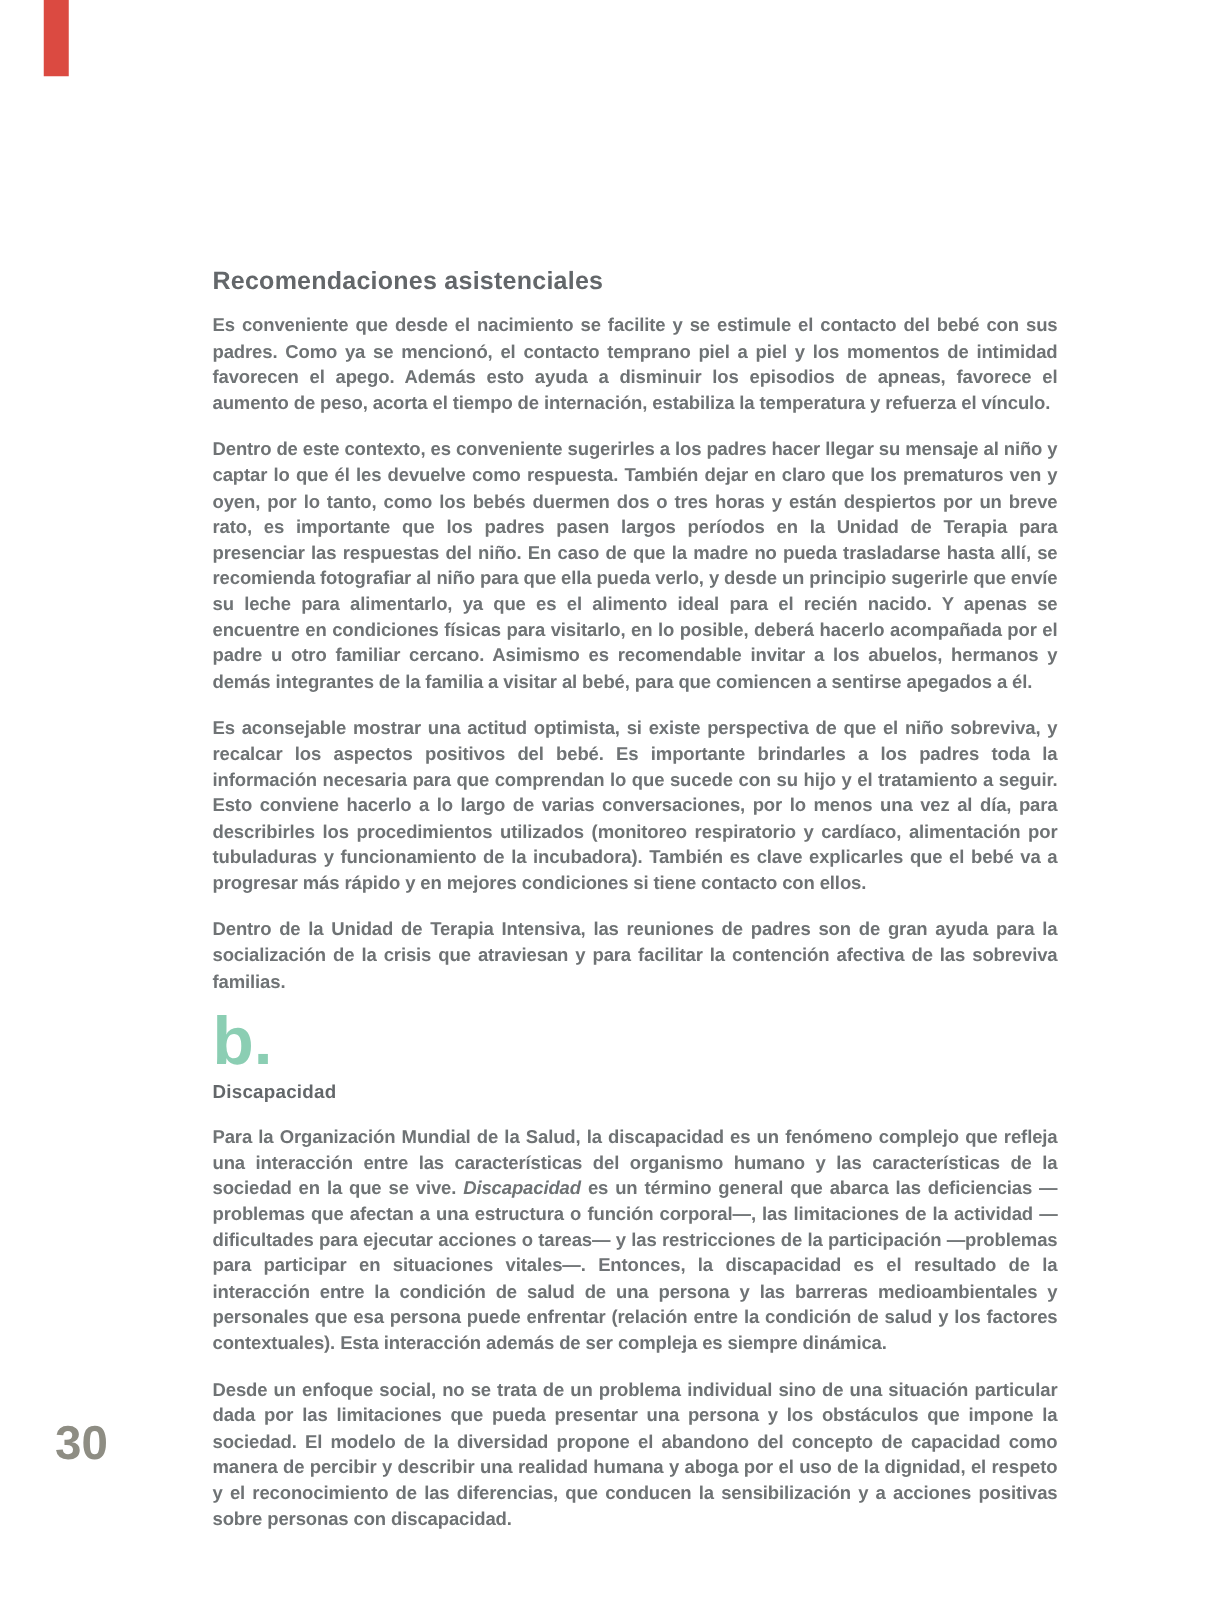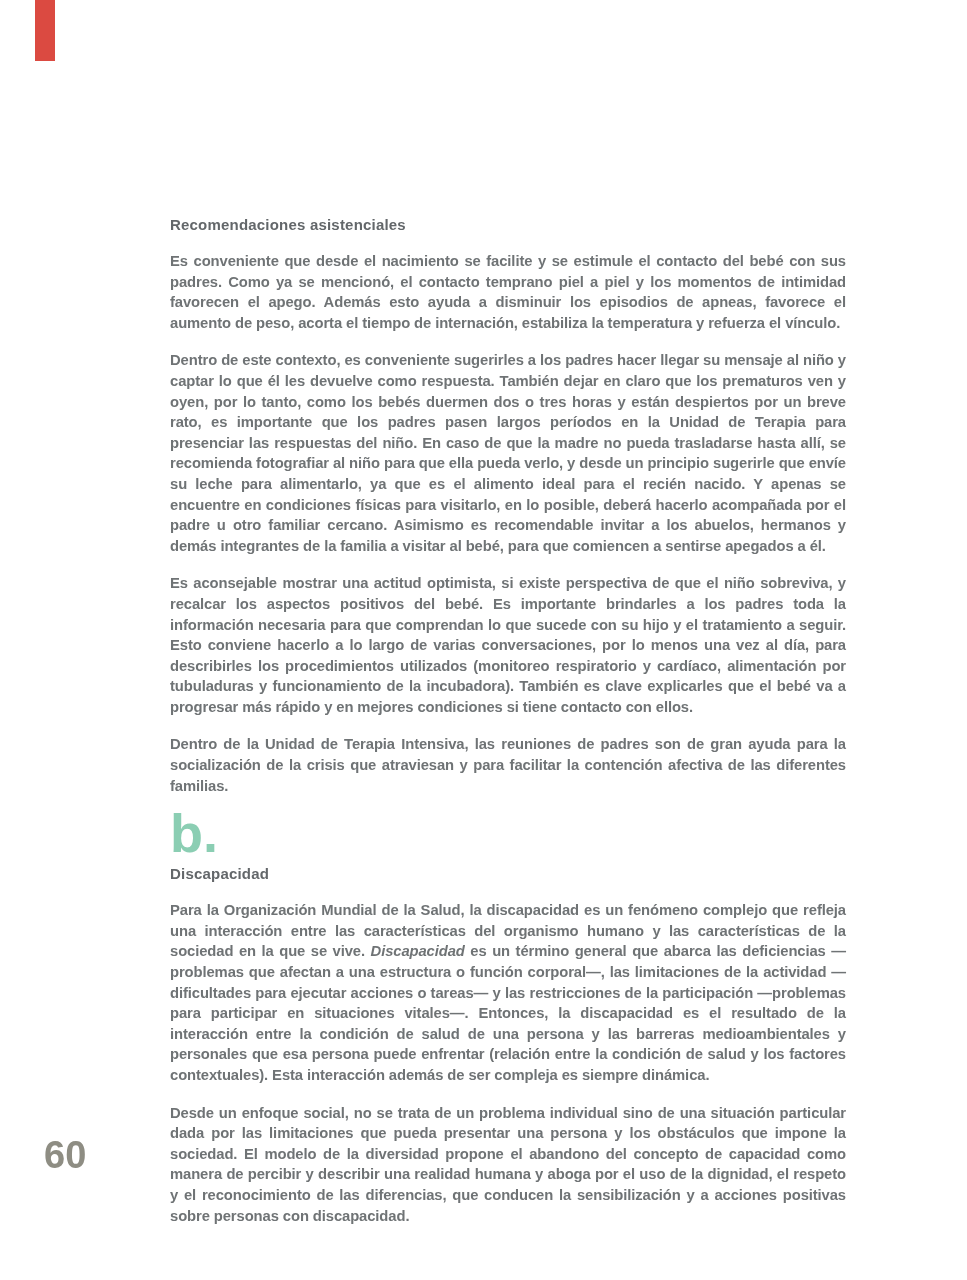--- a/index.html
+++ b/index.html
@@ -23,21 +23,21 @@
     background: var(--accent_red, #db4a41);
   }
   .content {
     position: absolute;
     left: 170px;
     top: 216px;
     width: 676px;
     color: var(--text, #6f7375);
   }
   .section-heading {
-    font-size: 15px;
+    font-size: 20px;
     line-height: 18px;
     font-weight: bold;
     color: var(--heading, #63676a);
     letter-spacing: 0.2px;
     margin: 0;
   }
   .content p {
     font-size: 14.8px;
     line-height: 20.6px;
     margin: 17px 0 0 0;
@@ -81,27 +81,27 @@
   <main class="content">
 
     <h2 class="section-heading">Recomendaciones asistenciales</h2>
 
     <p>Es conveniente que desde el nacimiento se facilite y se estimule el contacto del bebé con sus padres. Como ya se mencionó, el contacto temprano piel a piel y los momentos de intimidad favorecen el apego. Además esto ayuda a disminuir los episodios de apneas, favorece el aumento de peso, acorta el tiempo de internación, estabiliza la temperatura y refuerza el vínculo.</p>
 
     <p>Dentro de este contexto, es conveniente sugerirles a los padres hacer llegar su mensaje al niño y captar lo que él les devuelve como respuesta. También dejar en claro que los prematuros ven y oyen, por lo tanto, como los bebés duermen dos o tres horas y están despiertos por un breve rato, es importante que los padres pasen largos períodos en la Unidad de Terapia para presenciar las respuestas del niño. En caso de que la madre no pueda trasladarse hasta allí, se recomienda fotografiar al niño para que ella pueda verlo, y desde un principio sugerirle que envíe su leche para alimentarlo, ya que es el alimento ideal para el recién nacido. Y apenas se encuentre en condiciones físicas para visitarlo, en lo posible, deberá hacerlo acompañada por el padre u otro familiar cercano. Asimismo es recomendable invitar a los abuelos, hermanos y demás integrantes de la familia a visitar al bebé, para que comiencen a sentirse apegados a él.</p>
 
     <p>Es aconsejable mostrar una actitud optimista, si existe perspectiva de que el niño sobreviva, y recalcar los aspectos positivos del bebé. Es importante brindarles a los padres toda la información necesaria para que comprendan lo que sucede con su hijo y el tratamiento a seguir. Esto conviene hacerlo a lo largo de varias conversaciones, por lo menos una vez al día, para describirles los procedimientos utilizados (monitoreo respiratorio y cardíaco, alimentación por tubuladuras y funcionamiento de la incubadora). También es clave explicarles que el bebé va a progresar más rápido y en mejores condiciones si tiene contacto con ellos.</p>
 
-    <p>Dentro de la Unidad de Terapia Intensiva, las reuniones de padres son de gran ayuda para la socialización de la crisis que atraviesan y para facilitar la contención afectiva de las diferentes familias.</p>
+    <p>Dentro de la Unidad de Terapia Intensiva, las reuniones de padres son de gran ayuda para la socialización de la crisis que atraviesan y para facilitar la contención afectiva de las sobreviva familias.</p>
 
     <div class="section-letter">b.</div>
 
     <h3 class="sub-heading">Discapacidad</h3>
 
     <p><span>Para la Organización Mundial de la Salud, la discapacidad es un fenómeno complejo que refleja una interacción entre las características del organismo humano y las características de la sociedad en la que se vive. </span><em class="italic-term">Discapacidad</em><span> es un término general que abarca las deficiencias —problemas que afectan a una estructura o función corporal—, las limitaciones de la actividad —dificultades para ejecutar acciones o tareas— y las restricciones de la participación —problemas para participar en situaciones vitales—. Entonces, la discapacidad es el resultado de la interacción entre la condición de salud de una persona y las barreras medioambientales y personales que esa persona puede enfrentar (relación entre la condición de salud y los factores contextuales). Esta interacción además de ser compleja es siempre dinámica.</span></p>
 
     <p>Desde un enfoque social, no se trata de un problema individual sino de una situación particular dada por las limitaciones que pueda presentar una persona y los obstáculos que impone la sociedad. El modelo de la diversidad propone el abandono del concepto de capacidad como manera de percibir y describir una realidad humana y aboga por el uso de la dignidad, el respeto y el reconocimiento de las diferencias, que conducen la sensibilización y a acciones positivas sobre personas con discapacidad.</p>
 
   </main>
 
-  <div class="page-number">60</div>
+  <div class="page-number">30</div>
 
 </div>
 
 </body></html>

